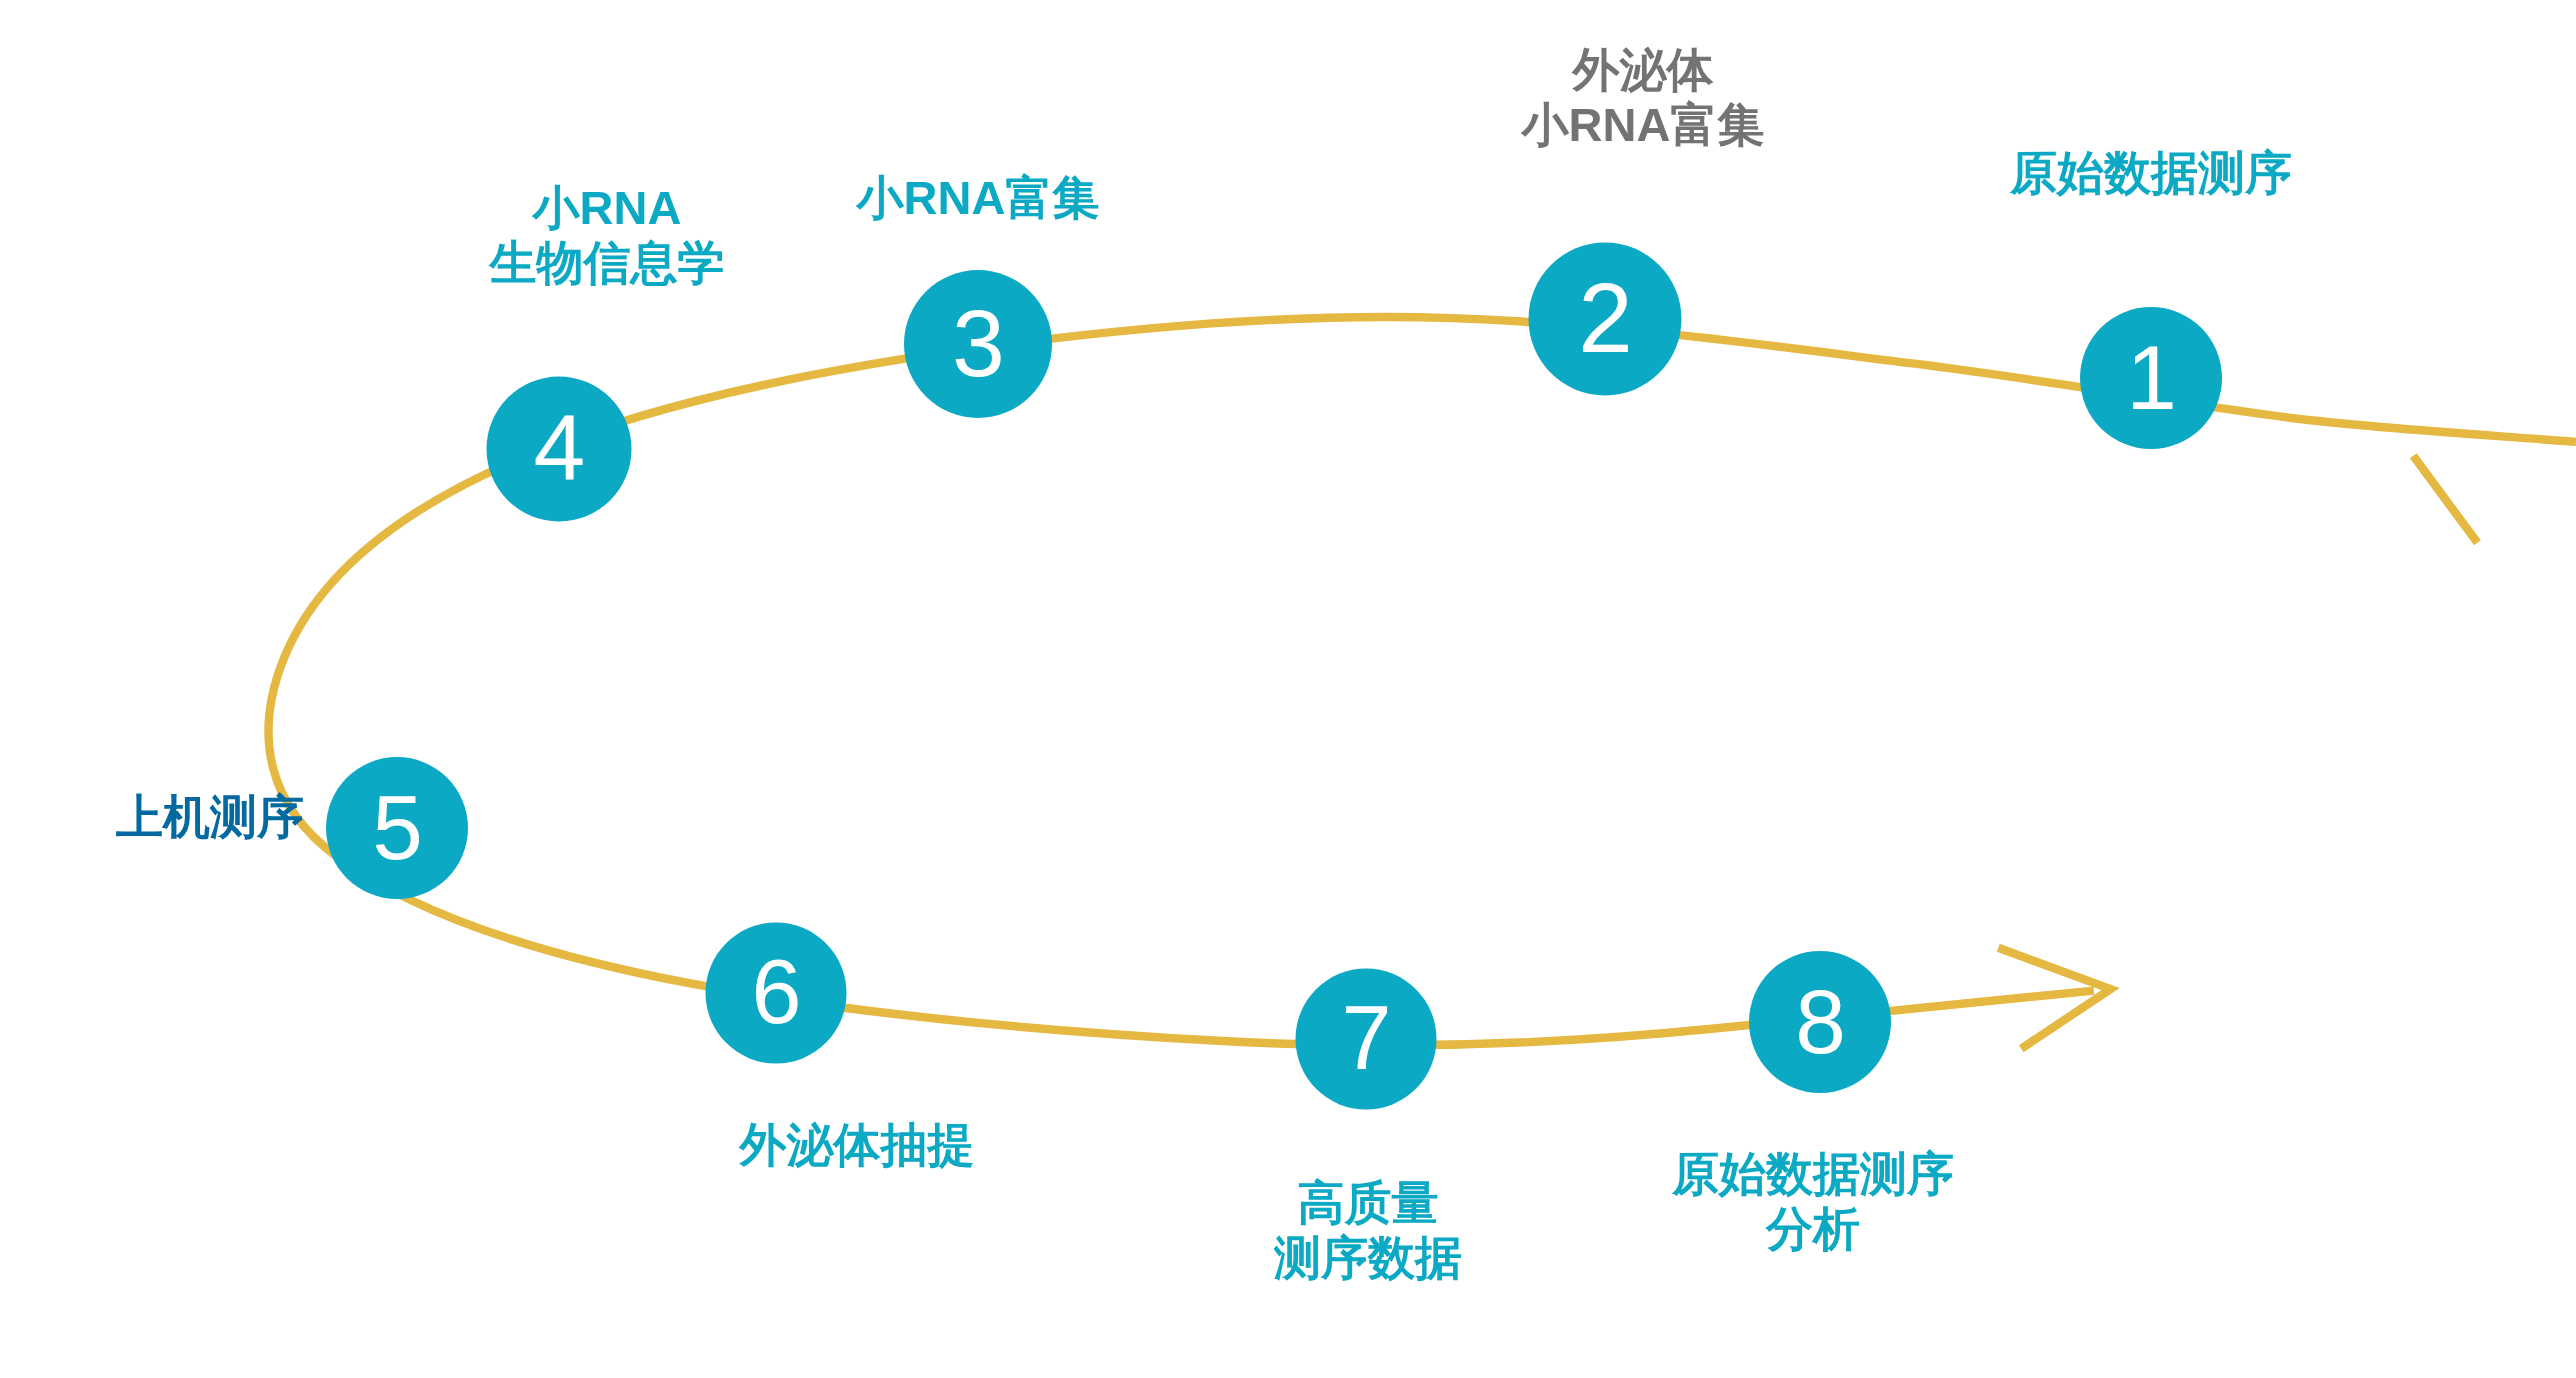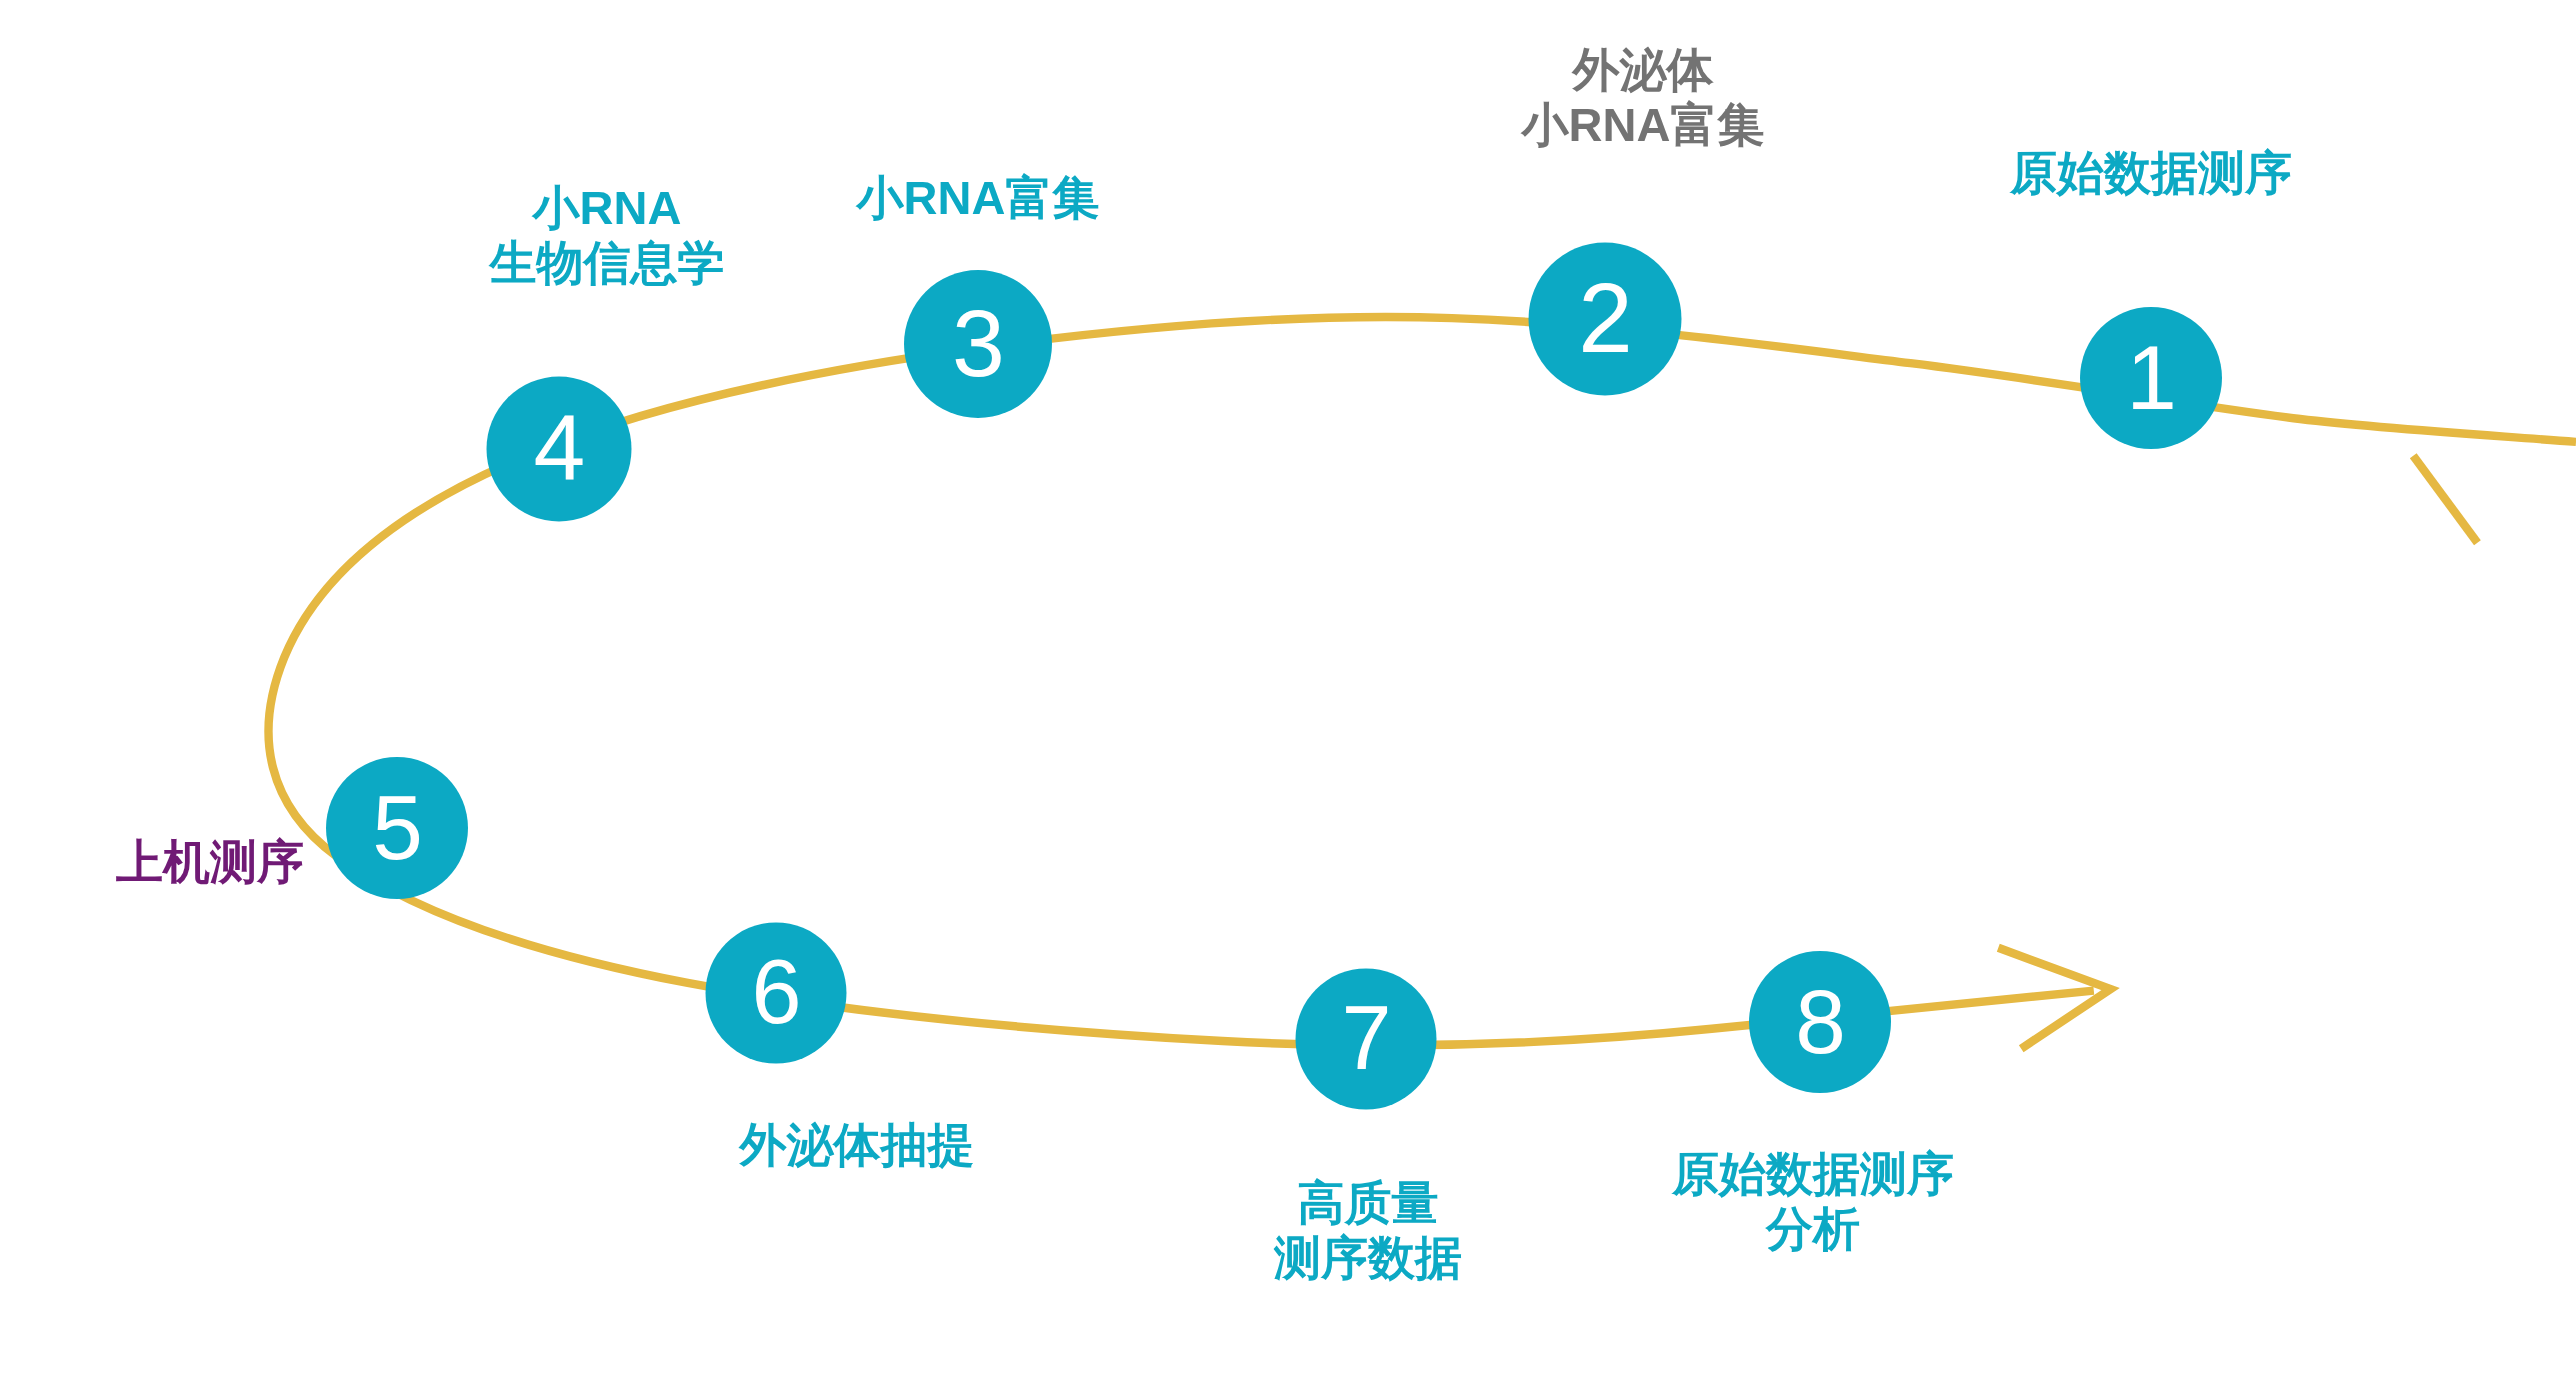--- a/index.html
+++ b/index.html
@@ -105,20 +105,20 @@
       </div>
       <div class="step-node" style="left: 1820px; top: 1022px; width: 142px; height: 142px; background: rgb(12, 169, 196);">
         <span class="step-number" style="font-size: 91px; color: rgb(255, 255, 255);">8</span>
       </div>
     </div>
   <div id="labels-layer">
       <div class="step-label align-center" style="left: 2151px; top: 145px; color: rgb(12, 169, 196);"><div>原始数据测序</div></div>
       <div class="step-label align-center" style="left: 1620px; top: 42px; color: #737373; margin-left: 23px;"><div>外泌体</div><div>小RNA富集</div></div>
       <div class="step-label align-center" style="left: 978px; top: 141px; color: rgb(12, 169, 196); margin-top: 29px;"><div>小RNA富集</div></div>
       <div class="step-label align-center" style="left: 559px; top: 180px; color: rgb(12, 169, 196); margin-left: 48px;"><div>小RNA</div><div>生物信息学</div></div>
-      <div class="step-label align-right" style="left: 304px; top: 789px; color: #701a75; margin-top: 45px;"><div>上机测序</div></div>
+      <div class="step-label align-right" style="left: 304px; top: 789px; color: #0369a1;"><div>上机测序</div></div>
       <div class="step-label align-center" style="left: 857px; top: 1117px; color: rgb(12, 169, 196);"><div>外泌体抽提</div></div>
       <div class="step-label align-center" style="left: 1368px; top: 1175px; color: rgb(12, 169, 196);"><div>高质量</div><div>测序数据</div></div>
       <div class="step-label align-center" style="left: 1813px; top: 1146px; color: rgb(12, 169, 196);"><div>原始数据测序</div><div>分析</div></div>
     </div>
 
 </div>
 
 
 </body></html>

